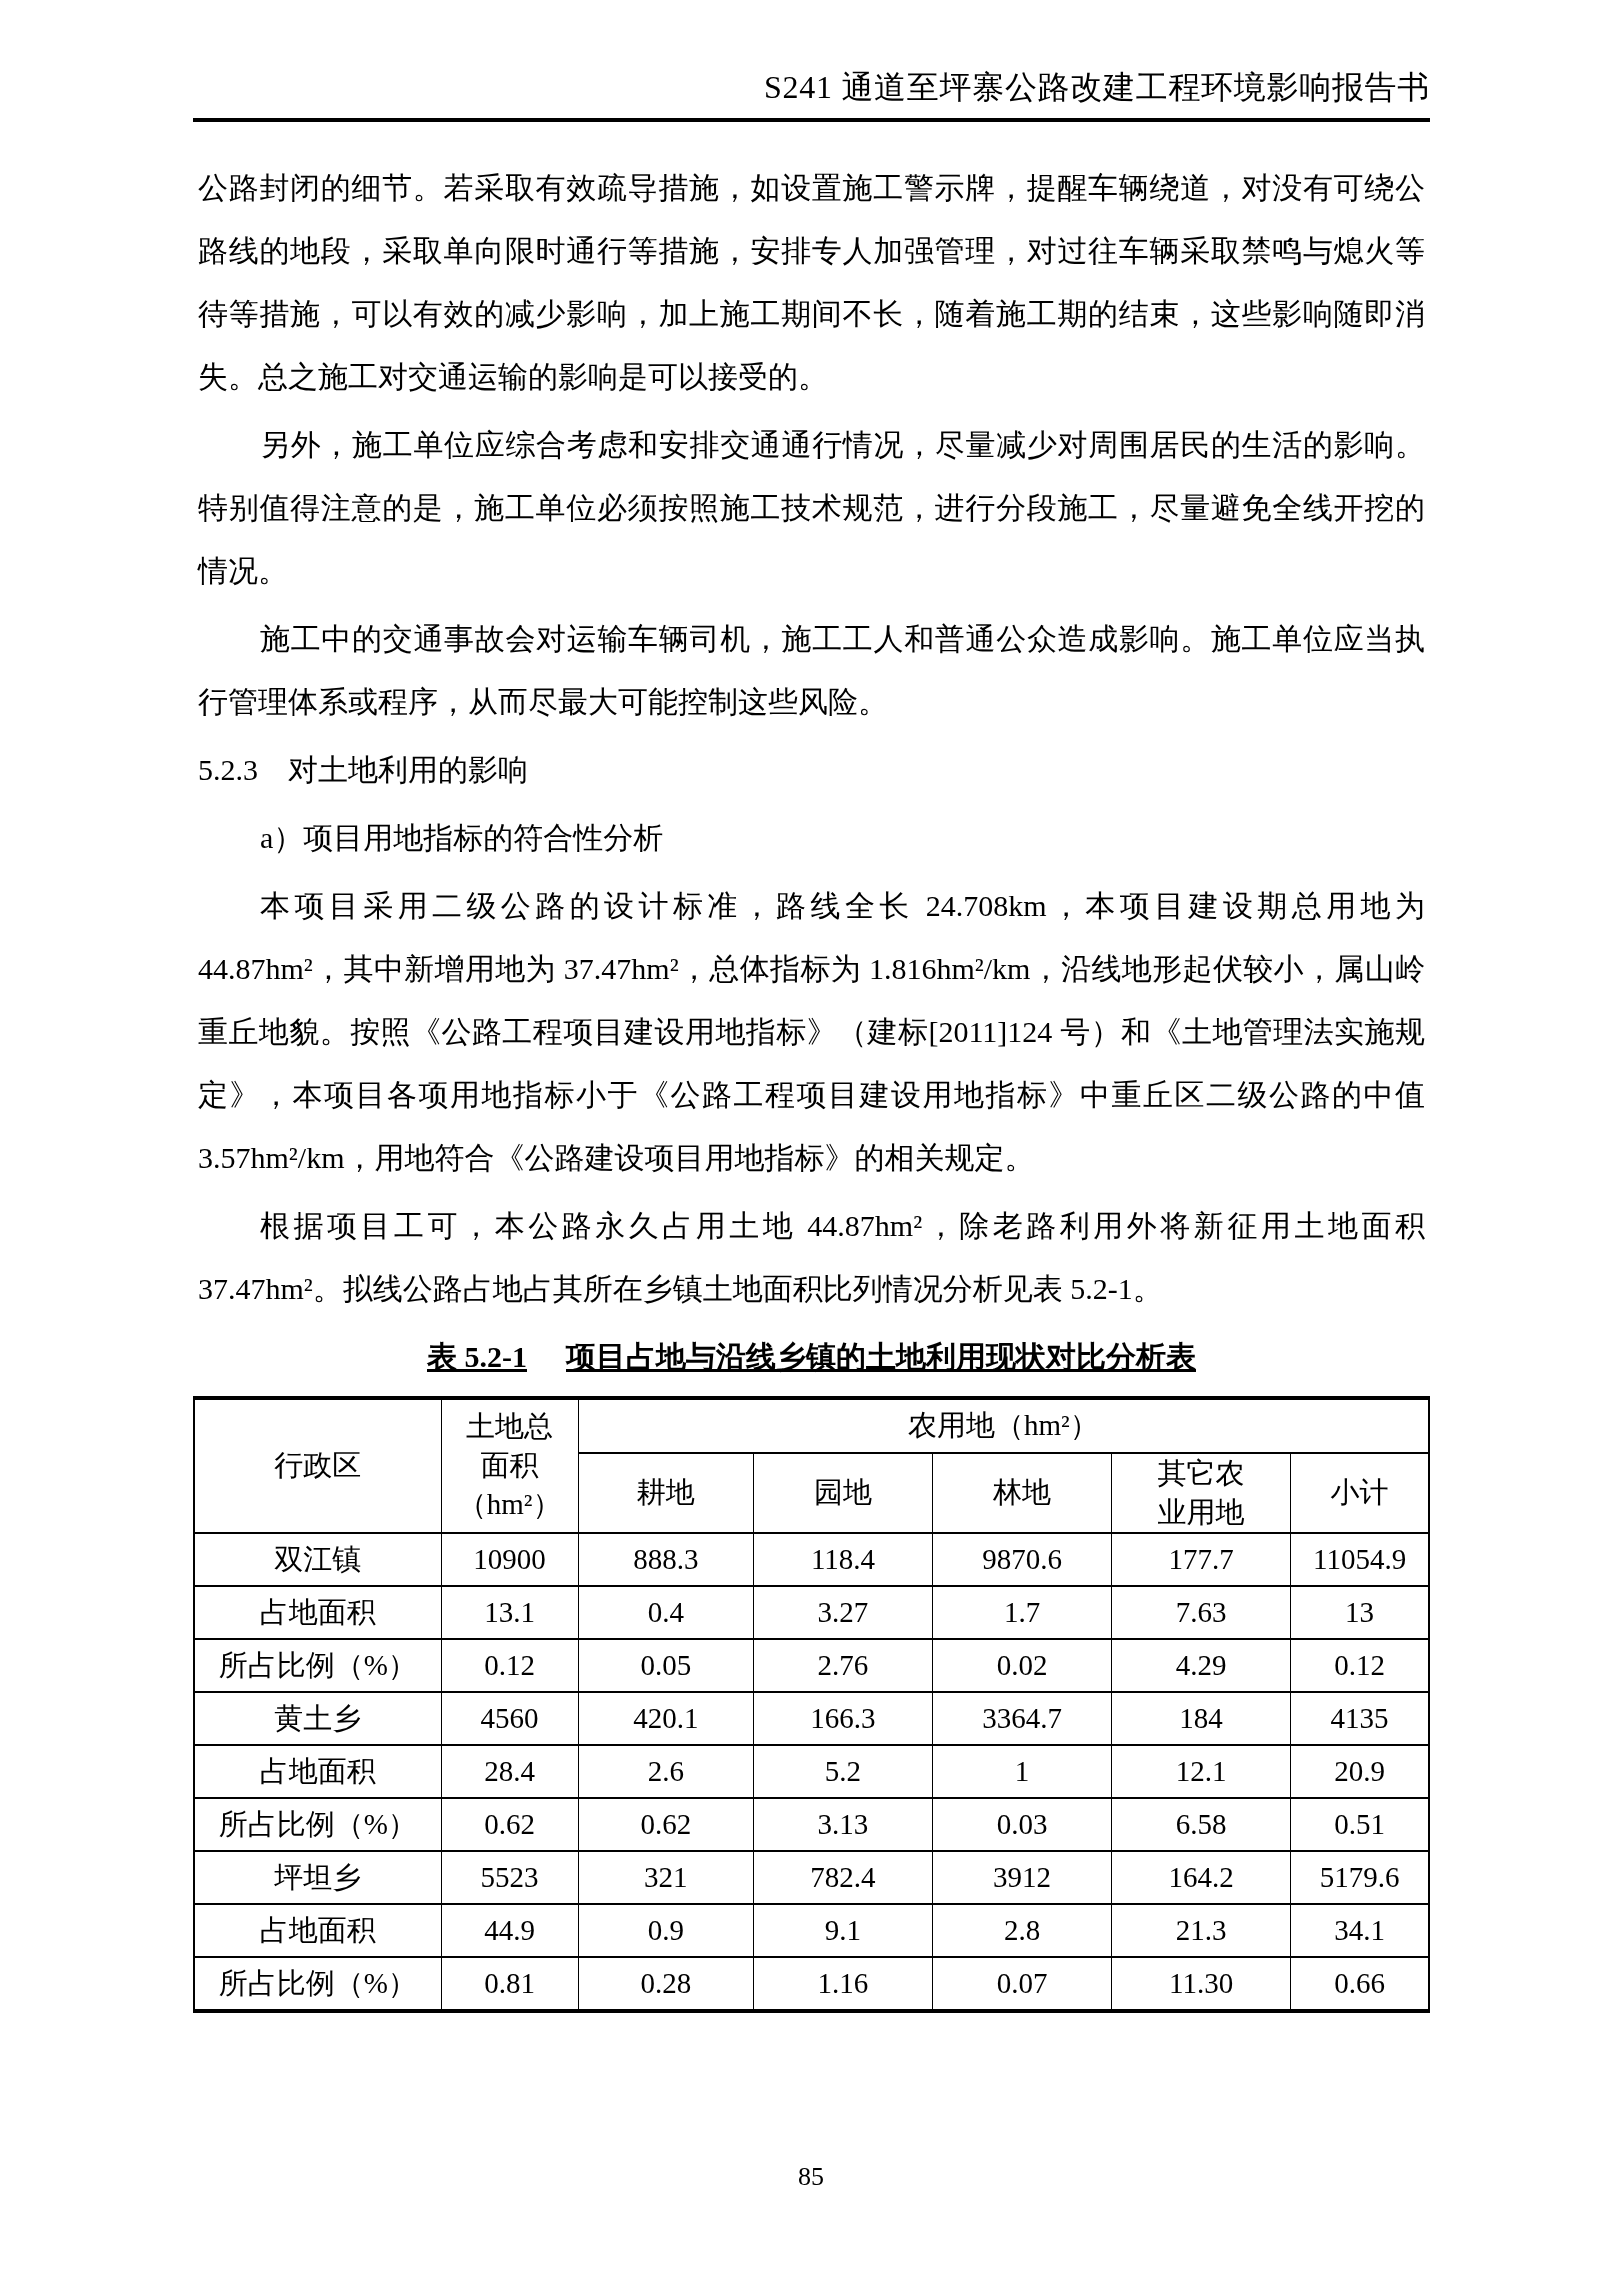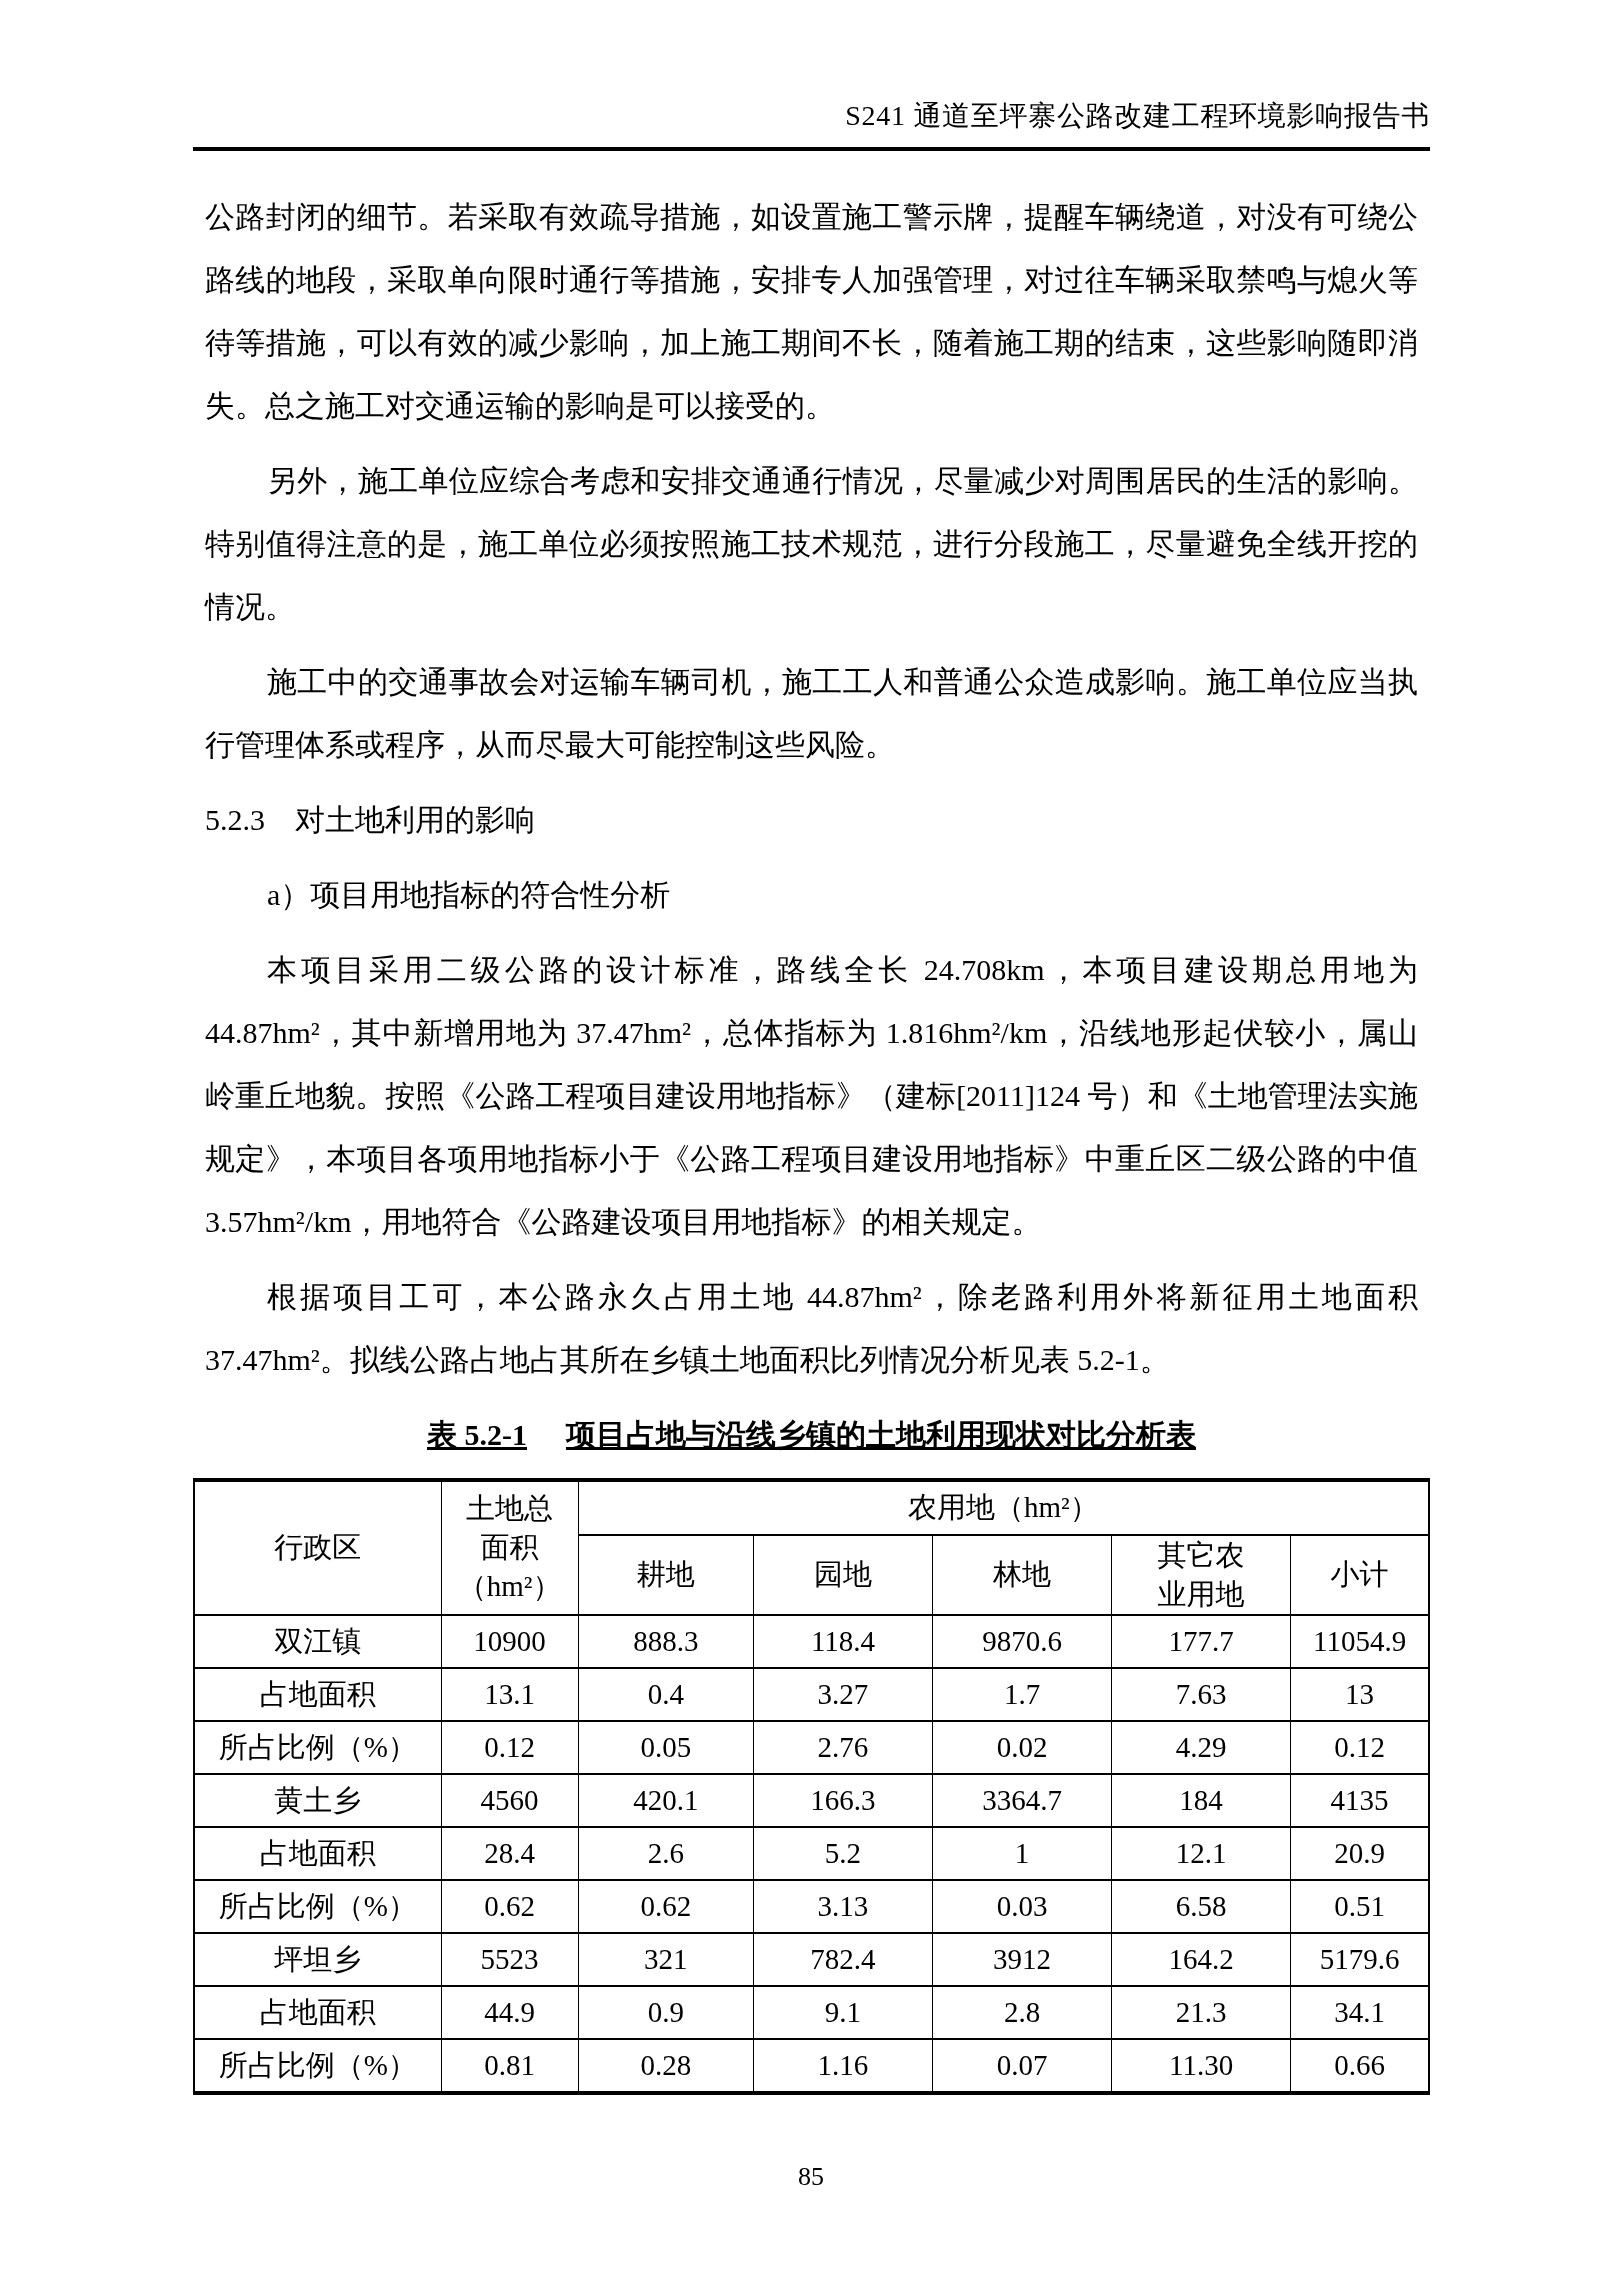--- a/index.html
+++ b/index.html
@@ -5,24 +5,24 @@
   html,body{margin:0;padding:0;background:#e0e0e0;}
   .page{
     position:relative;
     width:1622px;height:2295px;
     background:#ffffff;
     color:#000;
     font-family:"Liberation Serif","DejaVu Serif",serif;
     overflow:hidden;
   }
   .content{position:absolute;left:193px;top:0;width:1237px;}
-  .doc-header{padding-top:101px;text-align:right;font-size:28px;line-height:30px;letter-spacing:0.7px;}
+  .doc-header{padding-top:72px;text-align:right;font-size:32px;line-height:30px;letter-spacing:0.7px;}
   .header-rule{margin-top:15.7px;border-top:4.6px solid #000;height:0;}
   .body-text{margin-top:34px;font-size:30px;line-height:63px;text-align:justify;}
-  .body-text p{margin:12px;}
+  .body-text p{margin:5px;}
   .indent{text-indent:62px;}
   .section-heading{font-size:30px;line-height:63px;margin:0;}
   .table-caption{margin:0;text-align:center;font-weight:bold;font-size:30px;line-height:63px;text-decoration:underline;}
   .caption-label{margin-right:39px;}
   table.land-table{
     border-collapse:collapse;
     width:100%;
     margin-top:7.9px;
     font-size:29px;
     table-layout:fixed;

